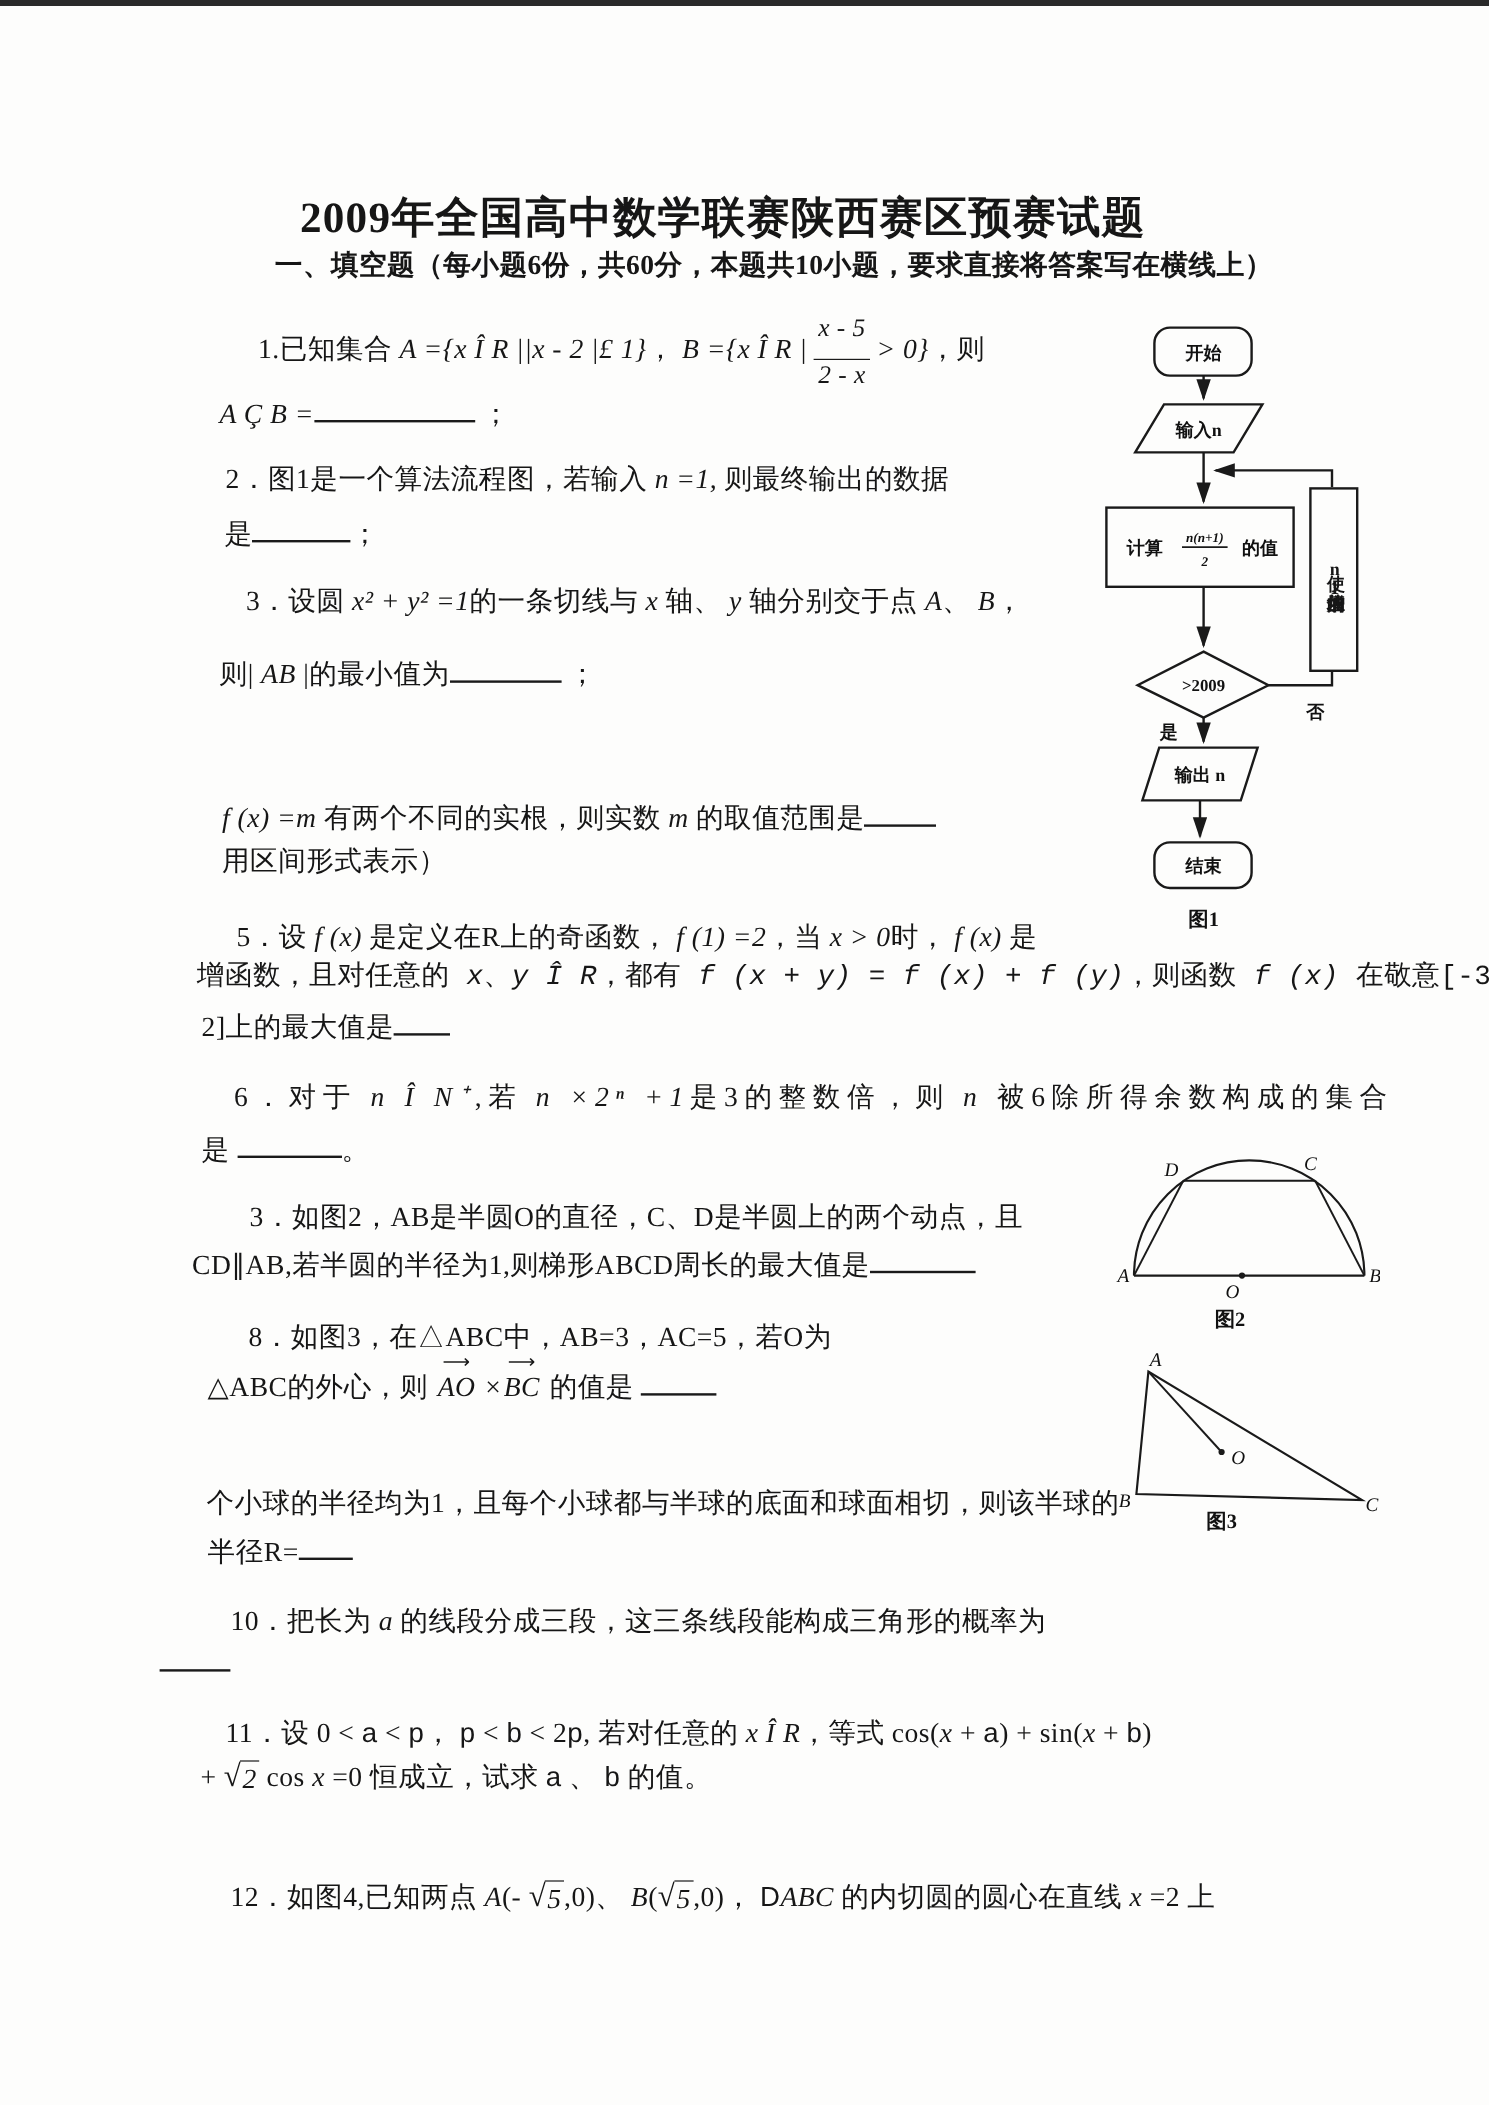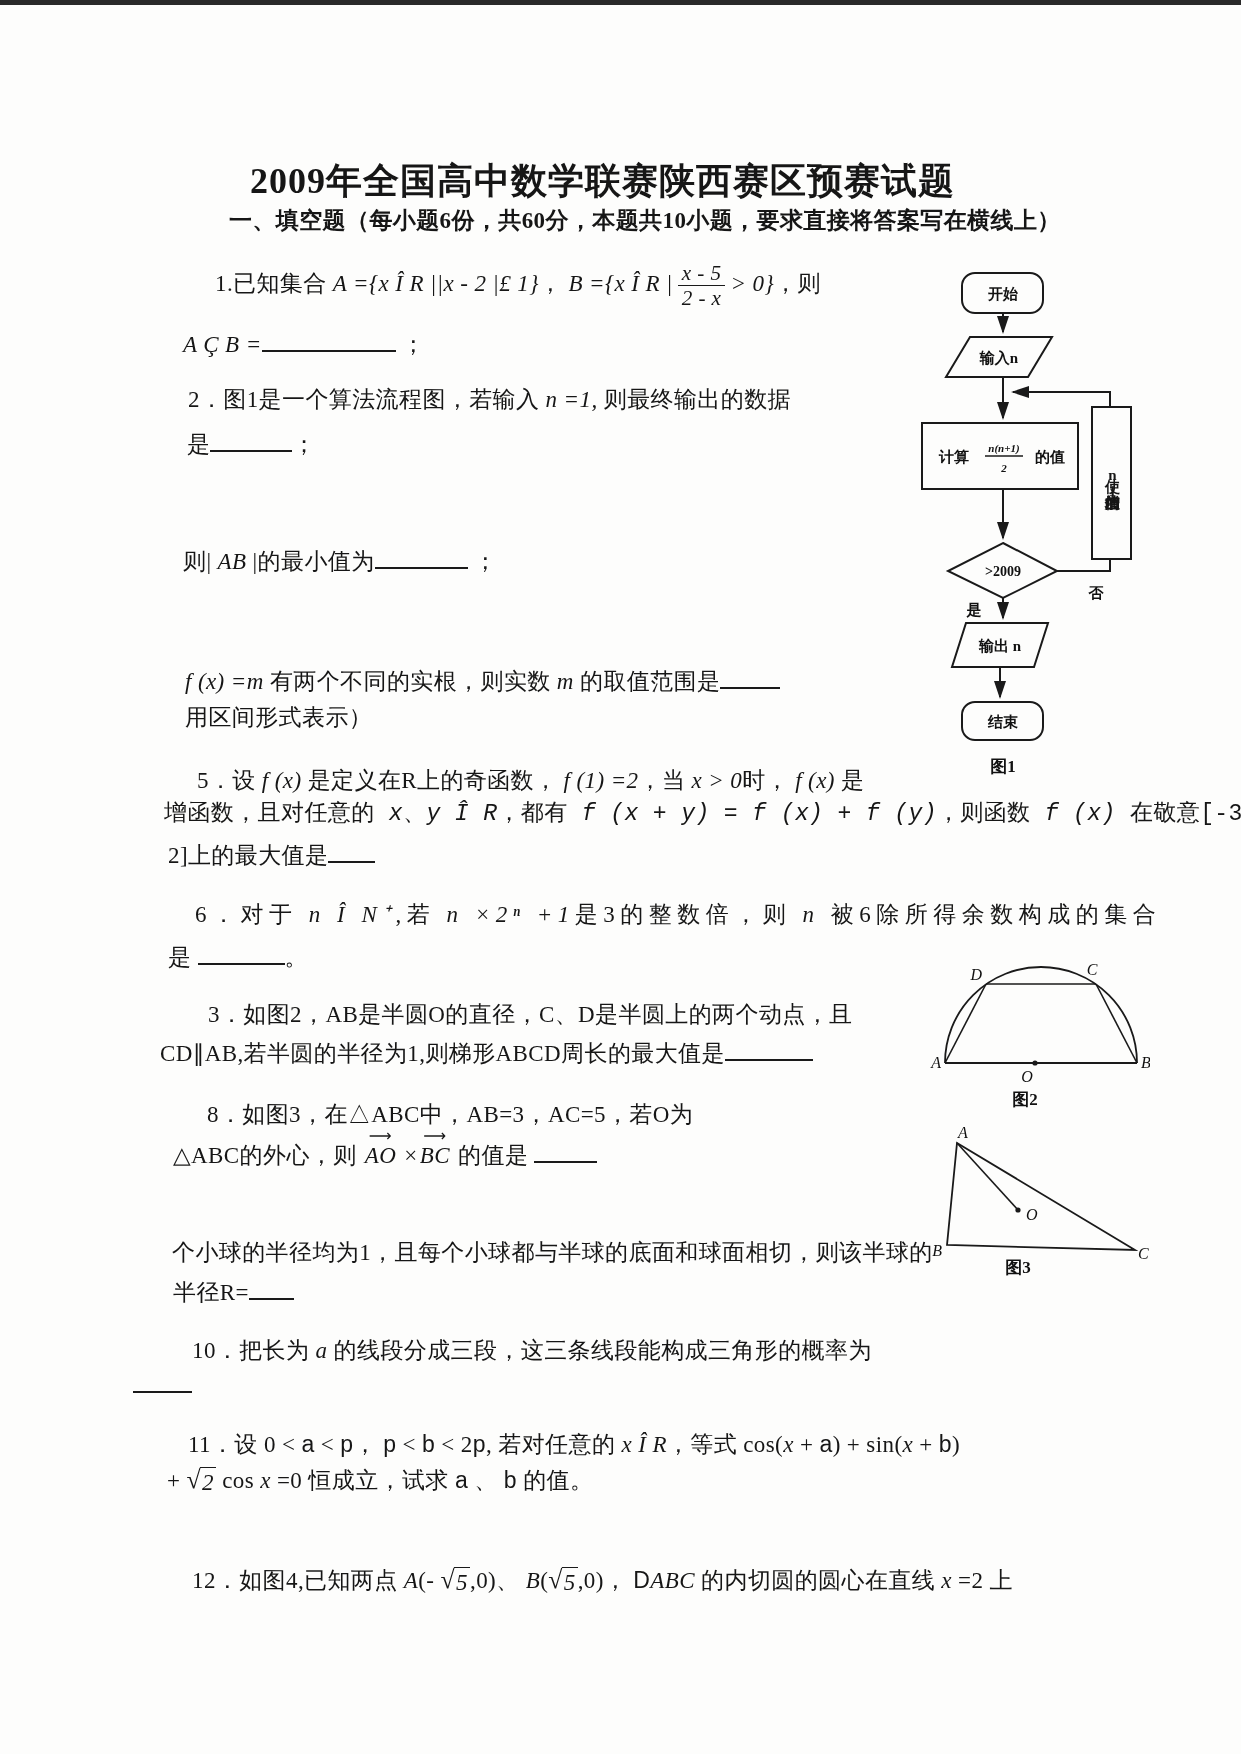--- a/index.html
+++ b/index.html
@@ -8,21 +8,21 @@
   .scan-edge{position:absolute;left:0;top:0;width:100%;height:5px;background:#2a2a2a;}
   .line{position:absolute;white-space:nowrap;font-size:23px;line-height:1.3;letter-spacing:0.4px;}
   .title{font-weight:bold;font-size:36px;text-align:center;letter-spacing:1px;}
   .bold{font-weight:bold;margin-left:24px;}
   .it{font-style:italic;}
   .sans{font-family:"Liberation Sans",sans-serif;}
   .sp{letter-spacing:5.5px;}
   .blank{display:inline-block;border-bottom:2px solid #1a1a1a;height:1.02em;vertical-align:baseline;}
   .frac{display:inline-flex;flex-direction:column;align-items:center;font-style:italic;
         vertical-align:middle;line-height:1.05;margin:0 5px;font-size:0.92em;}
-  .fnum{border-bottom:1.5px solid #1a1a1a;padding:0 4px 1px;}
+  .fnum{border-bottom:1.5px solid #1a1a1a;padding:0 4px 15px;}
   .fden{padding-top:1px;}
   .sqrt{display:inline-flex;align-items:flex-start;font-style:italic;}
   .rad{font-style:normal;font-size:1.12em;margin-right:-1px;line-height:1;}
   .sqv{border-top:1.5px solid #1a1a1a;padding:0 2px;}
   .vec{position:relative;display:inline-block;margin:0 2px;font-style:italic;}
   .varr{position:absolute;left:50%;transform:translateX(-50%);top:-15px;font-size:16px;font-style:normal;}
   .pw{display:inline-flex;align-items:center;margin:0 4px;vertical-align:middle;}
   .pwb{display:flex;flex-direction:column;line-height:0.78;font-size:22px;font-style:italic;}
   .pwr{display:flex;flex-direction:column;gap:5px;align-items:flex-start;}
   .pwr span{line-height:1.05;font-style:italic;}
@@ -50,20 +50,21 @@
 
   <div class="line" style="left:215px;top:262px;"><span>1.已知集合 </span><span class="it">A ={x Î R ||x - 2 |£ 1}</span><span>， </span><span class="it">B ={x Î R |</span><span class="frac">
         <span class="fnum">x - 5</span>
         <span class="fden">2 - x</span>
       </span><span class="it">&gt; 0}</span><span>，则</span></div>
   <div class="line" style="left:183px;top:327px;"><span class="it">A Ç B =</span><span class="blank" style="width: 134px;"></span><span> ；</span></div>
 
   <div class="line" style="left:188px;top:385px;"><span>2．图1是一个算法流程图，若输入 </span><span class="it">n =1,</span><span> 则最终输出的数据</span></div>
   <div class="line" style="left:187px;top:427px;"><span>是</span><span class="blank" style="width: 82px;"></span><span>；</span></div>
 
+  <div class="line" style="left:205px;top:486px;"><span>3．设圆 </span><span class="it">x² + y² =1</span><span>的一条切线与 </span><span class="it">x</span><span> 轴、 </span><span class="it">y</span><span> 轴分别交于点 </span><span class="it">A</span><span>、 </span><span class="it">B</span><span>，</span></div>
   <div class="line" style="left:183px;top:544px;"><span>则| </span><span class="it">AB</span><span> |的最小值为</span><span class="blank" style="width: 93px;"></span><span> ；</span></div>
 
   <div class="line" style="left:185px;top:664px;"><span class="it">f (x) =m</span><span> 有两个不同的实根，则实数 </span><span class="it">m</span><span> 的取值范围是</span><span class="blank" style="width: 60px;"></span></div>
   <div class="line" style="left:185px;top:703px;"><span>用区间形式表示）</span></div>
 
   <div class="line" style="left:197px;top:766px;"><span>5．设 </span><span class="it">f (x)</span><span> 是定义在R上的奇函数， </span><span class="it">f (1) =2</span><span>，当 </span><span class="it">x &gt; 0</span><span>时， </span><span class="it">f (x)</span><span> 是</span></div>
   <div class="line" style="left:164px;top:800px;font-family:Liberation Mono, monospace;"><span>增函数，且对任意的 </span><span class="it">x</span><span>、</span><span class="it">y Î R</span><span>，都有 </span><span class="it">f (x + y) = f (x) + f (y)</span><span>，则函数 </span><span class="it">f (x)</span><span> 在敬意[-3,-</span></div>
   <div class="line" style="left:168px;top:838px;"><span>2]上的最大值是</span><span class="blank" style="width: 47px;"></span></div>
 
   <div class="line sp" style="left:195px;top:900px;"><span>6．对于 </span><span class="it">n Î N⁺</span><span>,若 </span><span class="it">n ×2ⁿ +1</span><span>是3的整数倍，则 </span><span class="it">n</span><span> 被6除所得余数构成的集合</span></div>

